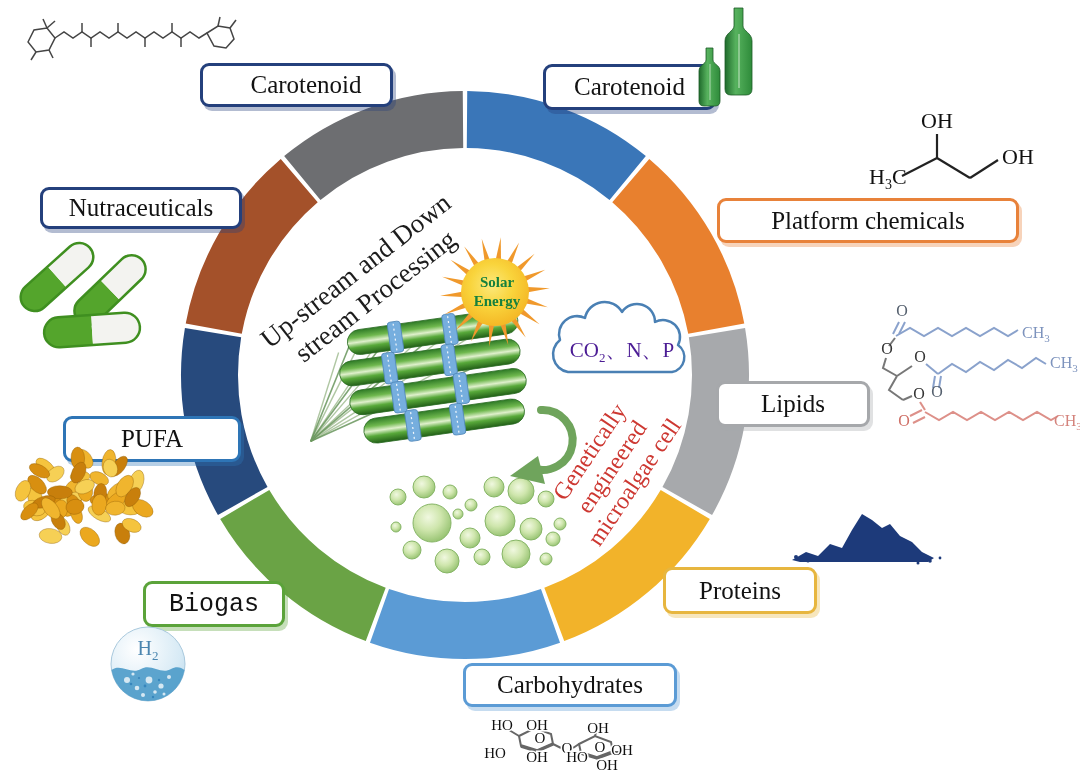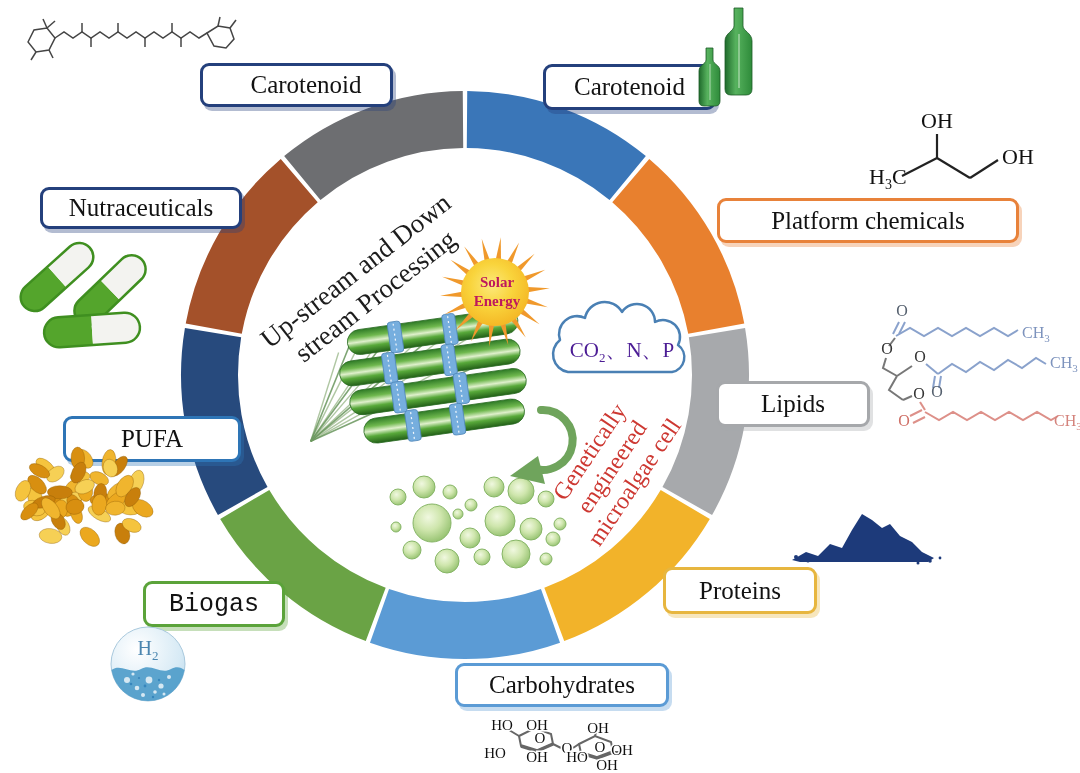--- a/index.html
+++ b/index.html
@@ -7,21 +7,21 @@
           font-family:"Liberation Serif","DejaVu Serif",serif;}
   svg.layer{position:absolute;left:0;top:0;}
   #ring-svg{z-index:1;}
   #inner-svg{z-index:2;}
   .rot-text{position:absolute;z-index:3;text-align:center;white-space:nowrap;}
   #txt-processing{left:366px;top:284px;font-size:27px;color:#1c1c1c;line-height:1.18;
                   transform:translate(-50%,-50%) rotate(-38deg);}
   #txt-genetic{left:612px;top:467px;font-size:24px;line-height:1.12;
                transform:translate(-50%,-50%) rotate(-56deg);}
   #txt-solar{position:absolute;left:454px;top:273px;width:86px;text-align:center;z-index:3;
-             font-size:15px;font-weight:600;color:#be185d;line-height:1.25;}
+             font-size:15px;font-weight:600;color:#15803d;line-height:1.25;}
   #txt-cloud{position:absolute;left:551px;top:336px;width:142px;text-align:center;z-index:3;
              font-size:21px;color:#4c1d95;}
   #txt-cloud sub{font-size:13px;}
   .lbl{position:absolute;z-index:5;display:flex;align-items:center;justify-content:center;
        background:#fff;border:3px solid #333;border-radius:9px;font-size:25px;color:#121212;}
   #lbl-carotenoid{left:200px;top:63px;width:168px;height:38px;}
   #lbl-hydrocarbon{left:543px;top:64px;width:167px;height:40px;}
   #lbl-nutraceuticals{left:40px;top:187px;width:196px;height:36px;}
   #lbl-platform{left:717px;top:198px;width:296px;height:39px;}
   #lbl-pufa{left:63px;top:416px;width:172px;height:40px;}
@@ -203,21 +203,21 @@
     </div>
   <div class="lbl" id="lbl-lipids" style="border-color: rgb(166, 168, 171); box-shadow: rgba(166, 168, 171, 0.35) 3px 4px 0px;">
       <span>Lipids</span>
     </div>
   <div class="lbl" id="lbl-biogas" style="border-color: rgb(91, 163, 58); box-shadow: rgba(91, 163, 58, 0.35) 3px 4px 0px; font-family: Liberation Mono, monospace;">
       <span>Biogas</span>
     </div>
   <div class="lbl" id="lbl-proteins" style="border-color: rgb(231, 182, 63); box-shadow: rgba(231, 182, 63, 0.35) 3px 4px 0px;">
       <span>Proteins</span>
     </div>
-  <div class="lbl" id="lbl-carbohydrates" style="border-color: rgb(91, 155, 213); box-shadow: rgba(91, 155, 213, 0.35) 3px 4px 0px;">
+  <div class="lbl" id="lbl-carbohydrates" style="border-color: rgb(91, 155, 213); box-shadow: rgba(91, 155, 213, 0.35) 3px 4px 0px; margin-left: 8px;">
       <span>Carbohydrates</span>
     </div>
 
   <svg id="outer-svg" class="layer" width="1080" height="773">
     <defs>
       <linearGradient id="botG" x1="0" y1="0" x2="1" y2="0">
         <stop offset="0" stop-color="#1f6b2c"></stop>
           <stop offset="0.4" stop-color="#57b25e"></stop>
         <stop offset="1" stop-color="#2e8b3a"></stop>
       </linearGradient>

